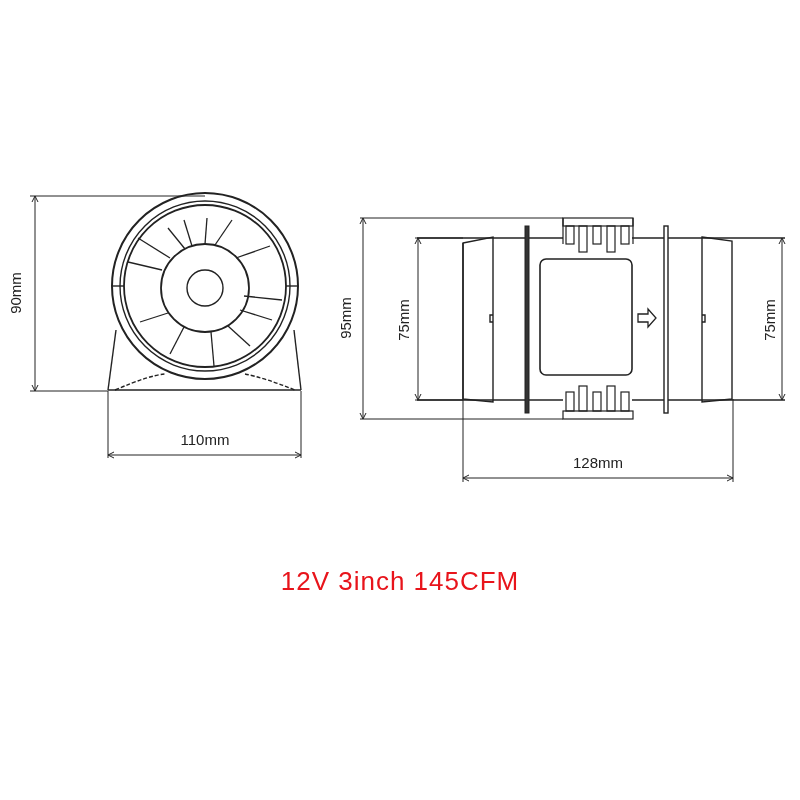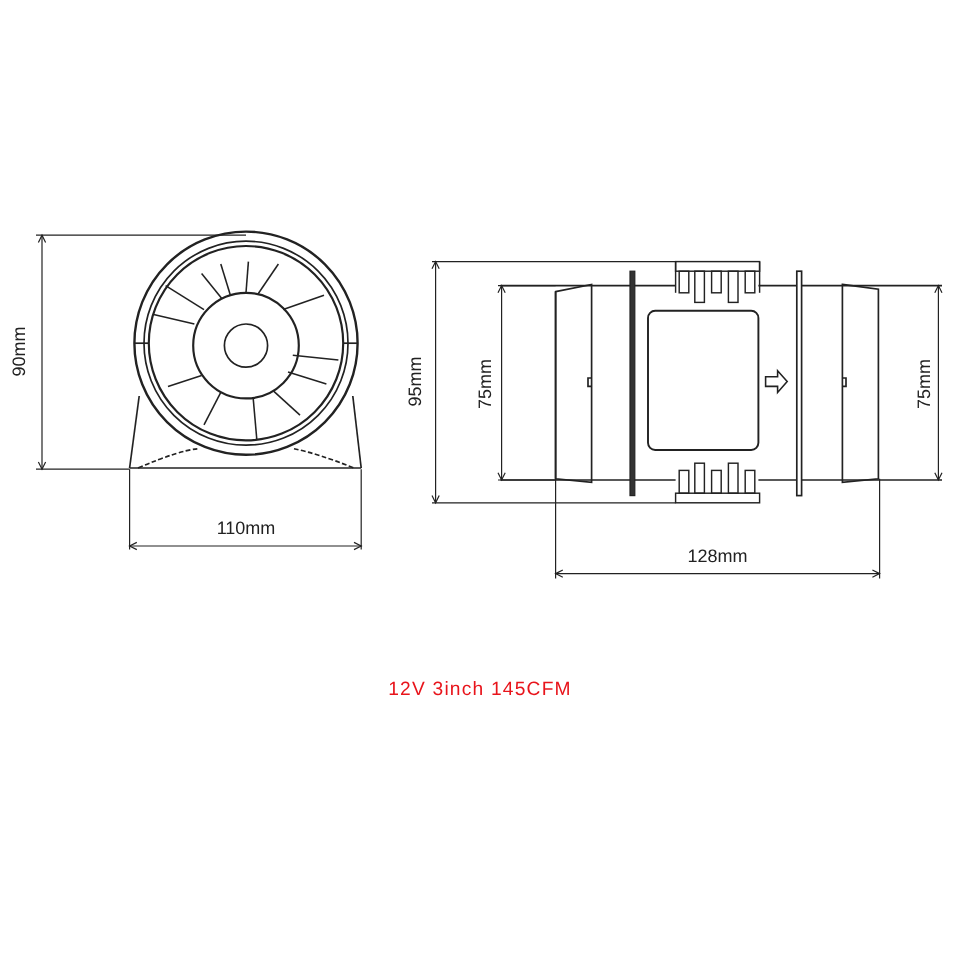--- a/index.html
+++ b/index.html
@@ -1,21 +1,21 @@
 <!DOCTYPE html>
 <html><head>
 <meta charset="utf-8">
 <style>
   html, body { margin: 0; padding: 0; background: #ffffff; }
   body { width: 800px; height: 800px; position: relative; overflow: hidden; font-family: "Liberation Sans", sans-serif; }
   svg { position: absolute; left: 0; top: 0; }
   .dim-text { font-family: "Liberation Sans", sans-serif; font-size: 15px; fill: #222; }
   .caption {
     position: absolute; left: 0; width: 800px; top: 566px; text-align: center;
-    color: #e8141b; font-size: 16px; font-family: "Liberation Sans", sans-serif; letter-spacing: 1px;
+    color: #e8141b; font-size: 26px; font-family: "Liberation Sans", sans-serif; letter-spacing: 1px;
   }
 </style>
 </head>
 <body>
 
 <svg width="800" height="800" viewBox="0 0 800 800">
   <g stroke="#222" fill="none" stroke-width="1.4">
 
     <g>
 

